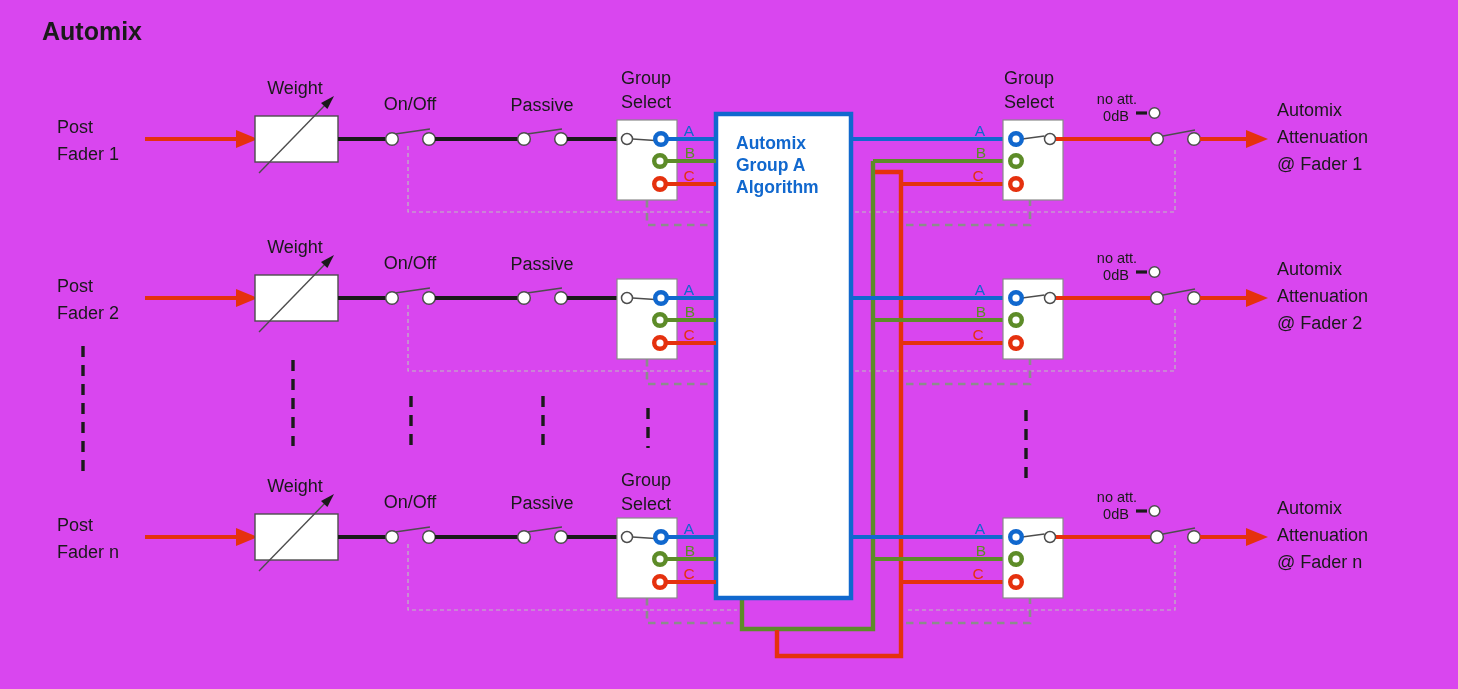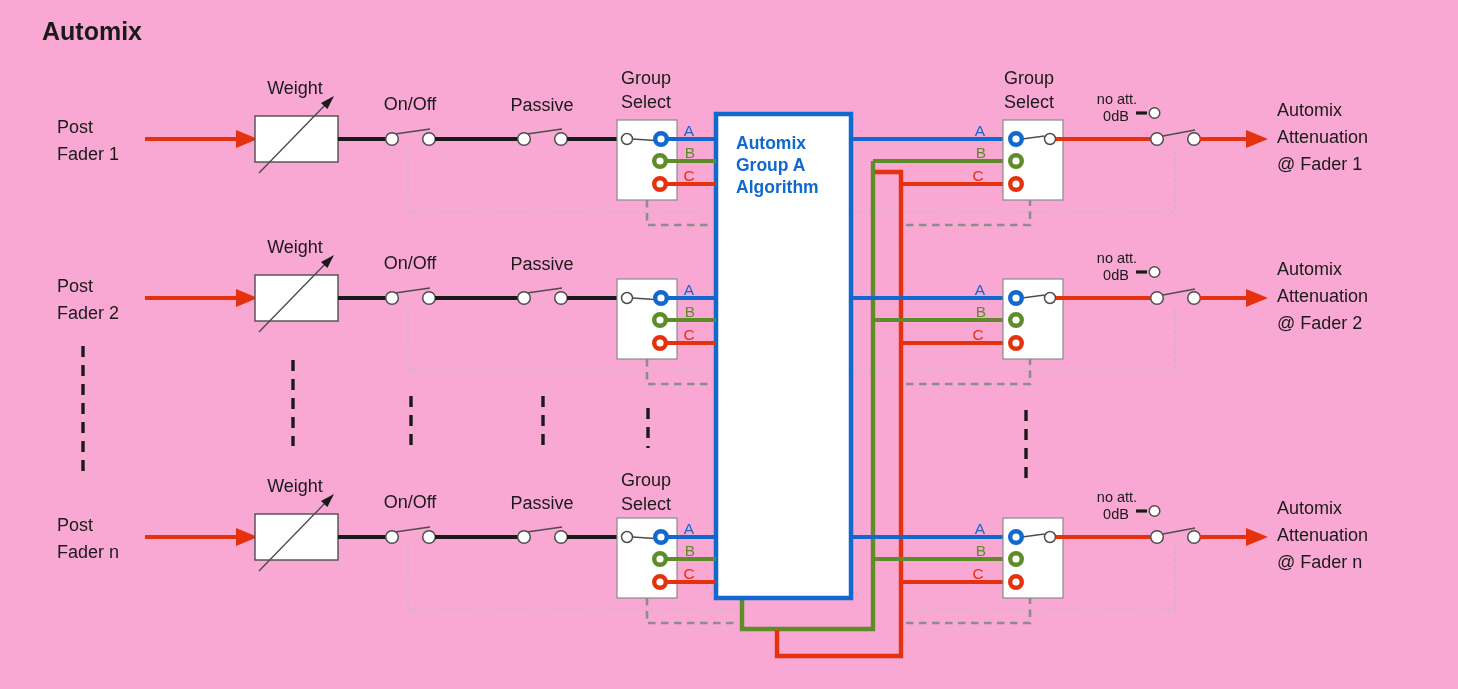--- a/index.html
+++ b/index.html
@@ -1,21 +1,21 @@
 <!DOCTYPE html>
 <html style="--c-blue: #1168ce; --c-green: #5d8c28; --c-red: #e5310e;"><head>
 <meta charset="utf-8">
 <style>
   :root{
     --c-blue:#1168ce;
     --c-green:#5d8c28;
     --c-red:#e5310e;
   }
   html,body{margin:0;padding:0;background:#fff;}
-  .stage{position:relative;width:1458px;height:689px;background:#f9a8d4;}
+  .stage{position:relative;width:1458px;height:689px;background:#d946ef;}
   svg{display:block;}
   text{font-family:"Liberation Sans","DejaVu Sans",sans-serif;fill:#1a1a1a;}
   .title{font-size:25px;font-weight:bold;}
   .lbl{font-size:18px;}
   .mid{text-anchor:middle;}
   .letter{font-size:15.5px;text-anchor:middle;font-weight:normal;}
   .small{font-size:14.5px;text-anchor:middle;}
   .algo{font-size:17.5px;font-weight:bold;fill:var(--c-blue);}
   .t-b{fill:var(--c-blue);} .t-g{fill:var(--c-green);} .t-r{fill:var(--c-red);}
   .blk4{stroke:#1a1a1a;stroke-width:4;fill:none;}

